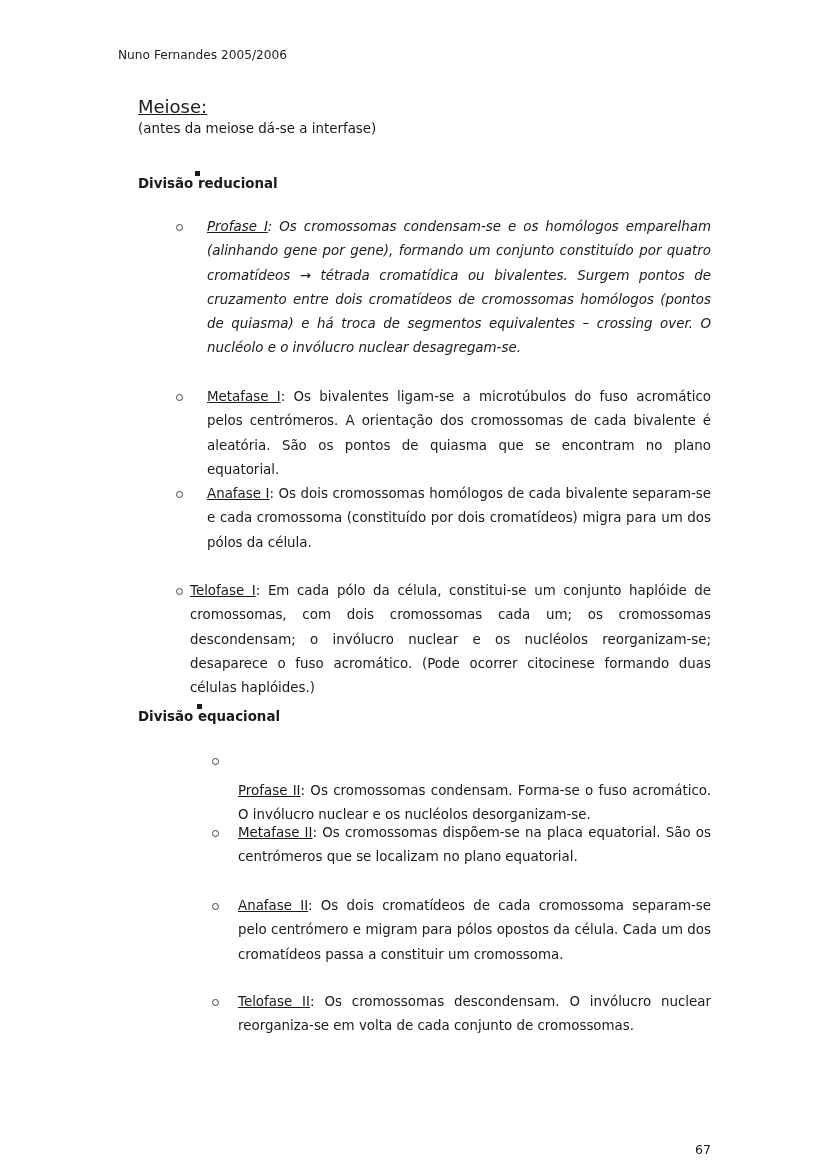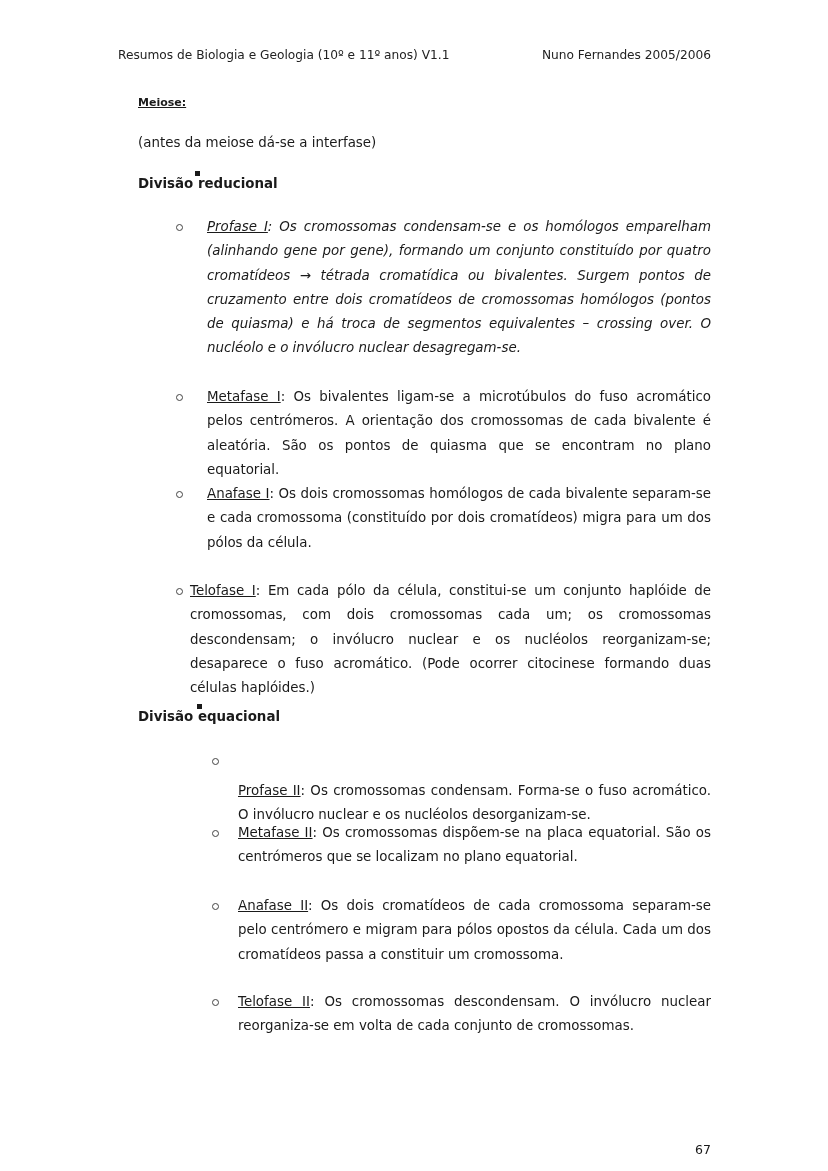--- a/index.html
+++ b/index.html
@@ -1,34 +1,33 @@
 <!DOCTYPE html>
 <html><head>
 <meta charset="utf-8">
 <style>
   html, body { margin: 0; padding: 0; background: #ffffff; }
   body { width: 828px; height: 1171px; position: relative; overflow: hidden;
          font-family: "DejaVu Sans", sans-serif; color: #1a1a1a; }
   .header { position: absolute; top: 48px; left: 118px; width: 593px; height: 18px;
             font-size: 12.2px; display: flex; justify-content: space-between; color: #222; }
-  .title { position: absolute; top: 96px; left: 138px; font-size: 11px; font-weight: bold; text-decoration: underline; }
-  .subtitle { position: absolute; top: 121px; left: 138px; font-size: 13.4px; margin-top: 14px; }
+  .title { position: absolute; top: 96px; left: 138px; font-size: 18px; font-weight: normal; text-decoration: underline; }
+  .subtitle { position: absolute; top: 121px; left: 138px; font-size: 13.4px; }
   .section { position: absolute; left: 138px; font-size: 13.4px; font-weight: bold; display: flex; align-items: center; }
   .square-bullet { width: 5px; height: 5px; background: #1a1a1a; display: inline-block; margin-right: 20px; }
   .item { position: absolute; font-size: 13.4px; line-height: 24.3px; }
   .item .circle { position: absolute; top: 9px; width: 5px; height: 5px; border: 1px solid #444; border-radius: 50%; }
   .item .text { text-align: justify; text-align-last: left; }
   .item .term { text-decoration: underline; }
   .page-num { position: absolute; top: 1142px; left: 695px; font-size: 12.5px; }
 </style>
 </head>
 <body>
 
 <div class="header">
-  <span>Resumos de Biologia e Geologia (10º e 11º anos) V1.1</span>
   <span>Nuno Fernandes 2005/2006</span>
 </div>
 
 <div class="title">Meiose:</div>
 <div class="subtitle">(antes da meiose dá-se a interfase)</div>
 
 <div class="section" style="top:171px;flex-direction:column;">
   <span class="square-bullet"></span>
   <span>Divisão reducional</span>
 </div>

